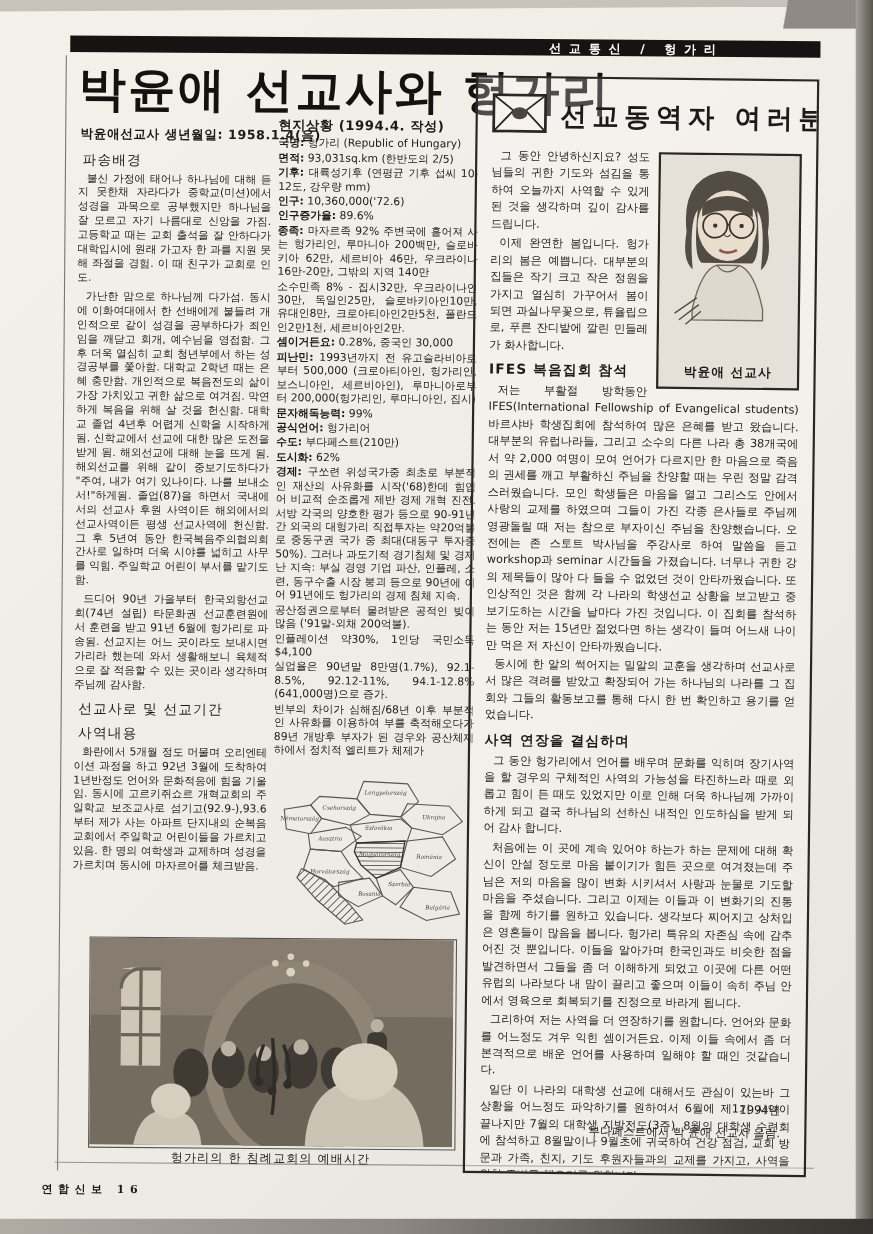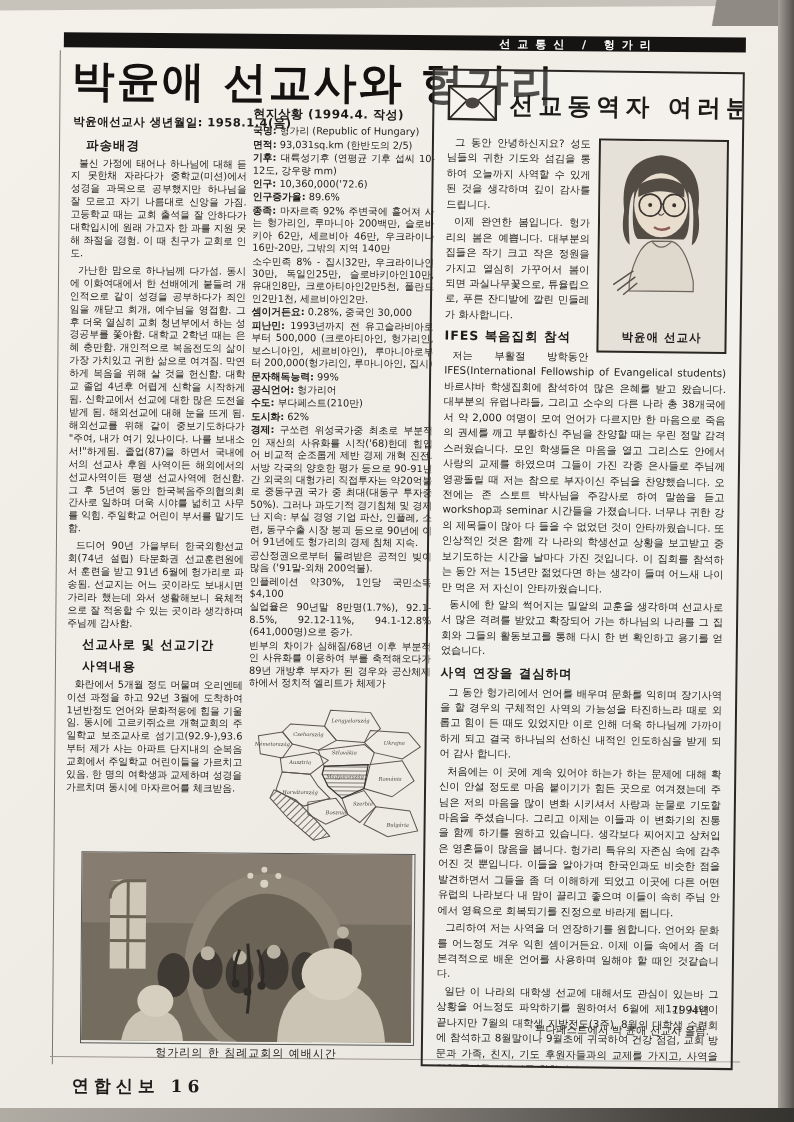--- a/index.html
+++ b/index.html
@@ -32,21 +32,21 @@
   .topbar-label{position:absolute;right:88px;top:1px;color:#fff;font-size:11px;font-weight:bold;letter-spacing:7px;white-space:nowrap;}
 
   .leftrule{position:absolute;left:60px;top:44px;width:1px;height:1014px;background:#7b766f;}
   .pageedge{position:absolute;left:58px;top:1050px;width:690px;height:1px;background:#9a958d;}
 
   .title{position:absolute;left:72px;top:46px;margin:0;font-size:43px;font-weight:900;letter-spacing:2px;color:#141210;font-family:"DejaVu Sans","Liberation Sans",sans-serif;}
   .birth{position:absolute;left:74px;top:108px;font-size:11.5px;font-weight:bold;letter-spacing:.5px;}
 
   .col-left{position:absolute;left:72px;top:131px;width:176px;height:712px;overflow:hidden;
     font-size:9.8px;line-height:1.32;text-align:justify;}
-  .col-left h3{margin:6px 0 3px 15px;font-size:12.5px;font-weight:700;letter-spacing:1px;}
+  .col-left h3{margin:6px 0 3px 4px;font-size:12.5px;font-weight:400;letter-spacing:1px;}
   .col-left h3:first-child{margin-top:0;}
   .col-left p{margin:0 0 4px 0;text-indent:8px;}
 
   .col-mid{position:absolute;left:254px;top:99px;width:182px;height:592px;overflow:hidden;
     font-size:9.8px;line-height:1.27;text-align:justify;}
   .mid-head{margin:0 0 3px 0;font-size:12px;font-weight:900;letter-spacing:.5px;}
   .fact{margin:0 0 1px 0;}
   .fact .fl{font-weight:900;margin-top:16px;}
 
   .map-wrap{position:absolute;left:258px;top:694px;width:176px;height:150px;}
@@ -63,21 +63,21 @@
   .portrait-caption{text-align:center;font-size:11.5px;font-weight:bold;padding:2px 0 4px 0;letter-spacing:1px;}
 
   .letter-body{font-size:10.3px;line-height:1.5;text-align:justify;}
   .lp{margin:0 0 2px 0;text-indent:8px;}
   .letter-body h4{margin:5px 0 2px 0;font-size:12.5px;font-weight:900;letter-spacing:1px;}
   .sig{position:absolute;right:22px;bottom:26px;text-align:right;font-size:10.5px;line-height:2;}
 
   .photo{position:absolute;left:88px;top:845px;width:332px;height:190px;border:1px solid #555;}
   .photo-caption{position:absolute;left:88px;top:1038px;width:332px;text-align:center;font-size:11px;letter-spacing:1px;}
 
-  .footer{position:absolute;left:80px;top:1068px;font-family:"DejaVu Serif","Liberation Serif",serif;font-size:17px;font-weight:bold;letter-spacing:5px;text-align:center;}
+  .footer{position:absolute;left:46px;top:1068px;font-family:"DejaVu Serif","Liberation Serif",serif;font-size:10px;font-weight:bold;letter-spacing:5px;text-align:center;}
 </style>
 </head>
 <body>
 
 <div class="paper">
   <div class="page">
 
     <div class="topbar">
       <span class="topbar-label">선교통신 / 헝가리</span>
     </div>

